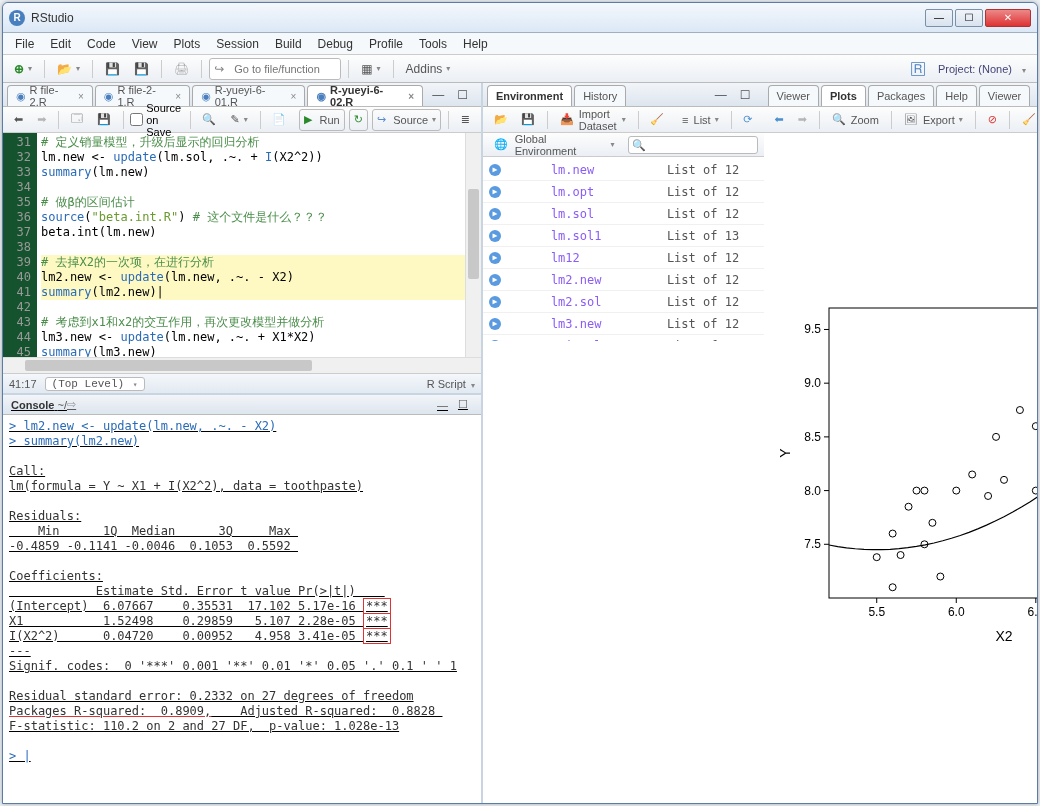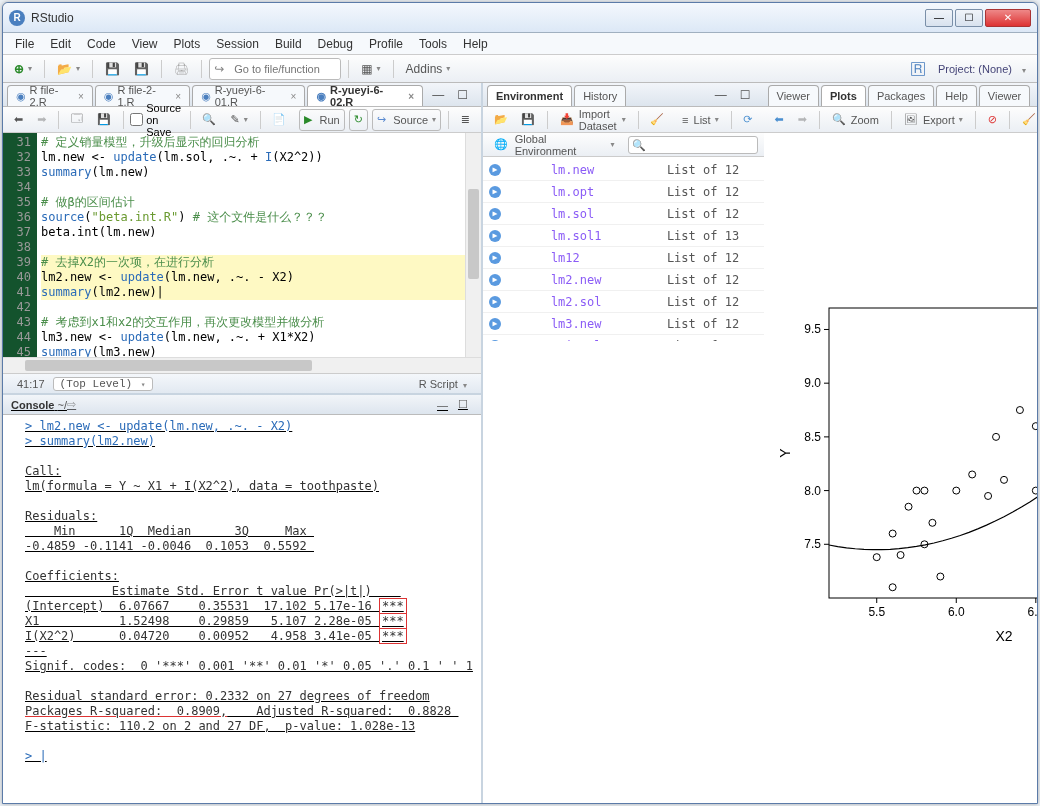--- a/index.html
+++ b/index.html
@@ -30,25 +30,25 @@
 .tabbar .rspacer { flex: 1; }
 .pane-icons { display: flex; gap: 3px; align-items: center; padding-right: 4px; }
 .pane-toolbar { height: 26px; background: linear-gradient(#fdfdfd,#ebeff4); border-bottom: 1px solid #ccc; display: flex; align-items: center; padding: 0 6px; gap: 4px; font-size: 11px; }
 .editor-body { flex: 1; display: flex; overflow: hidden; font-family: Consolas, monospace; font-size: 12px; line-height: 15px; position: relative; }
 .gutter { width: 34px; background: #14532d; color: #999; text-align: right; padding: 2px 6px 2px 0; user-select: none; }
 .code { flex: 1; padding: 2px 0 2px 4px; white-space: pre; overflow: hidden; }
 .code .comment { color: #4b8e4b; }
 .code .kw { color: #2a6bb8; }
 .code .str { color: #6a9a30; }
 .code .hl { background: #fef9c3; display: inline-block; width: 100%; }
-.editor-status { height: 20px; background: linear-gradient(#f4f7fb,#e2e9f1); border-top: 1px solid #ccc; display: flex; align-items: center; padding: 0 14px; font-size: 11px; color: #555; gap: 8px; }
+.editor-status { height: 20px; background: linear-gradient(#f4f7fb,#e2e9f1); border-top: 1px solid #ccc; display: flex; align-items: center; padding: 0 6px; font-size: 11px; color: #555; gap: 8px; }
 .editor-status .flex { flex: 1; }
 .console-head { height: 22px; background: linear-gradient(#f2f5f9,#dde5ee); border-top: 2px solid #c8d4e0; border-bottom: 1px solid #bbb; display: flex; align-items: center; padding: 0 8px; font-size: 11px; color:#555; }
 .console-head b { font-weight: bold; color:#333; }
-.console-body { flex: 1; font-family: Consolas, monospace; font-size: 12px; line-height: 15px; padding: 4px 6px; overflow: hidden; white-space: pre; color: #333; margin-left: 16px; }
+.console-body { flex: 1; font-family: Consolas, monospace; font-size: 12px; line-height: 15px; padding: 4px 6px; overflow: hidden; white-space: pre; color: #333; }
 .console-body .cmd { color: #2a6bb8; }
 .con-mark-red { border: 1px solid #d33; padding: 0 2px; }
 .con-underline { text-decoration: underline; text-decoration-color: #d33; }
 .env-list { flex: 1; overflow: hidden; font-family: Consolas, monospace; font-size: 12px; padding: 2px 0; }
 .env-row { height: 22px; display: flex; align-items: center; padding: 0 6px; gap: 6px; border-bottom: 1px solid #f0f0f0; }
 .env-row .bullet { width: 12px; height: 12px; border-radius: 50%; background: #5a9ae0; display:flex;align-items:center;justify-content:center;color:#fff;font-size:8px; }
 .env-row .nm { width: 110px; color: #8b5cf6; margin-left: 44px; }
 .env-row .val { color: #555; }
 .plot-area { flex: 1; display: flex; align-items: center; justify-content: center; background: #fff; position: relative; padding: 20px 10px 10px 10px; }
 .dropdown-arrow::after { content: "▾"; font-size: 8px; margin-left: 2px; color: #888; }

